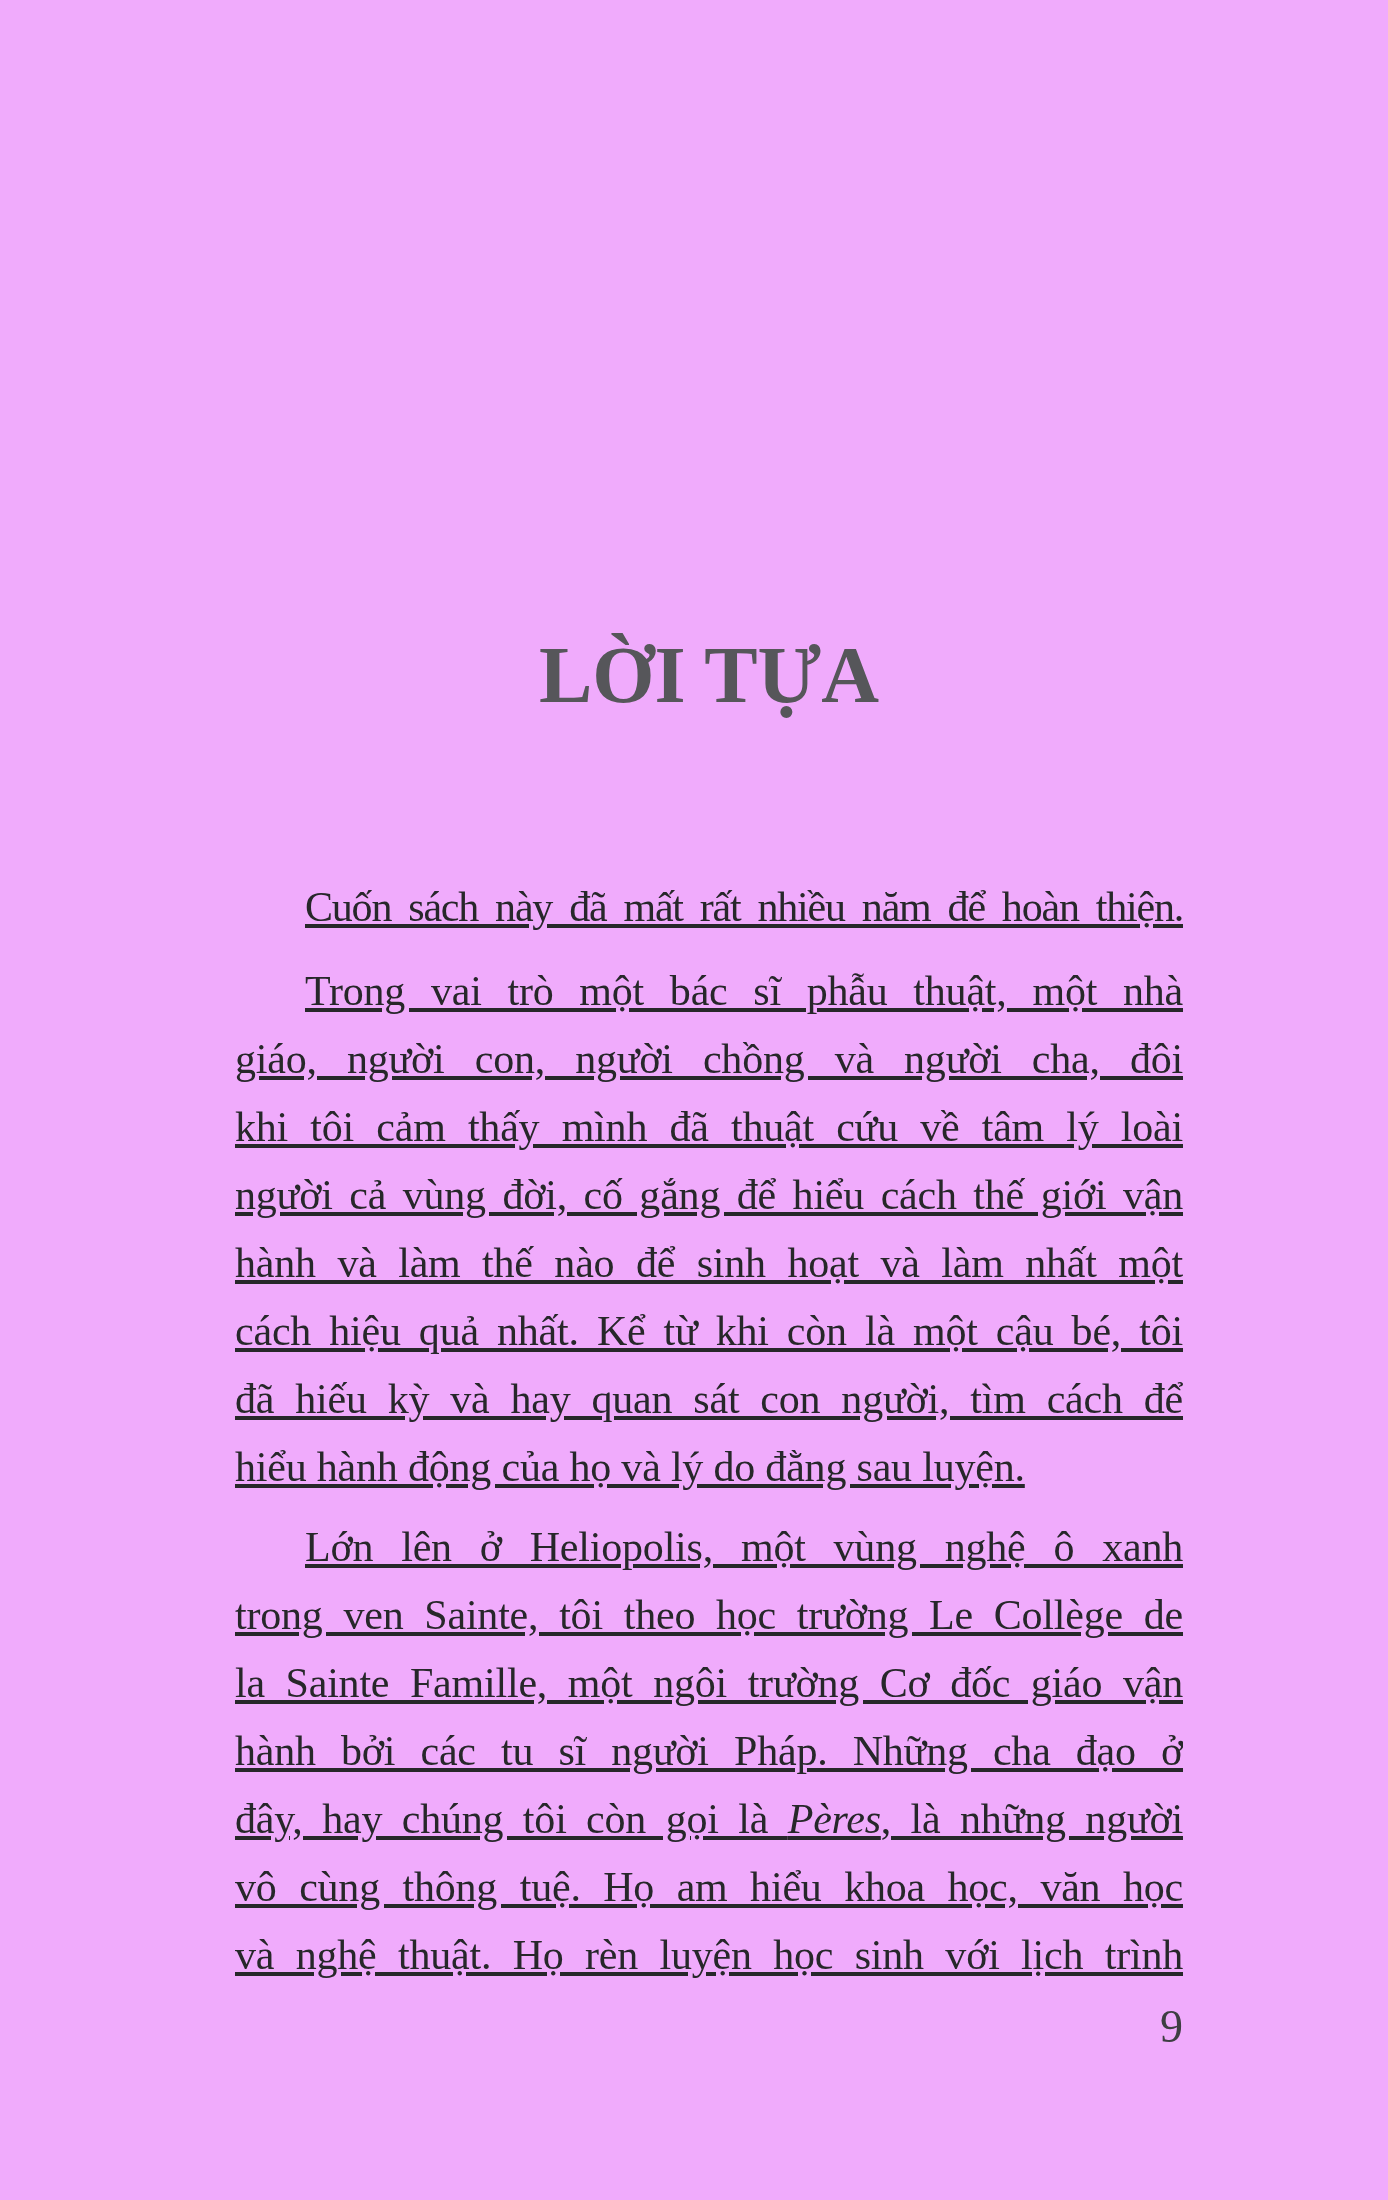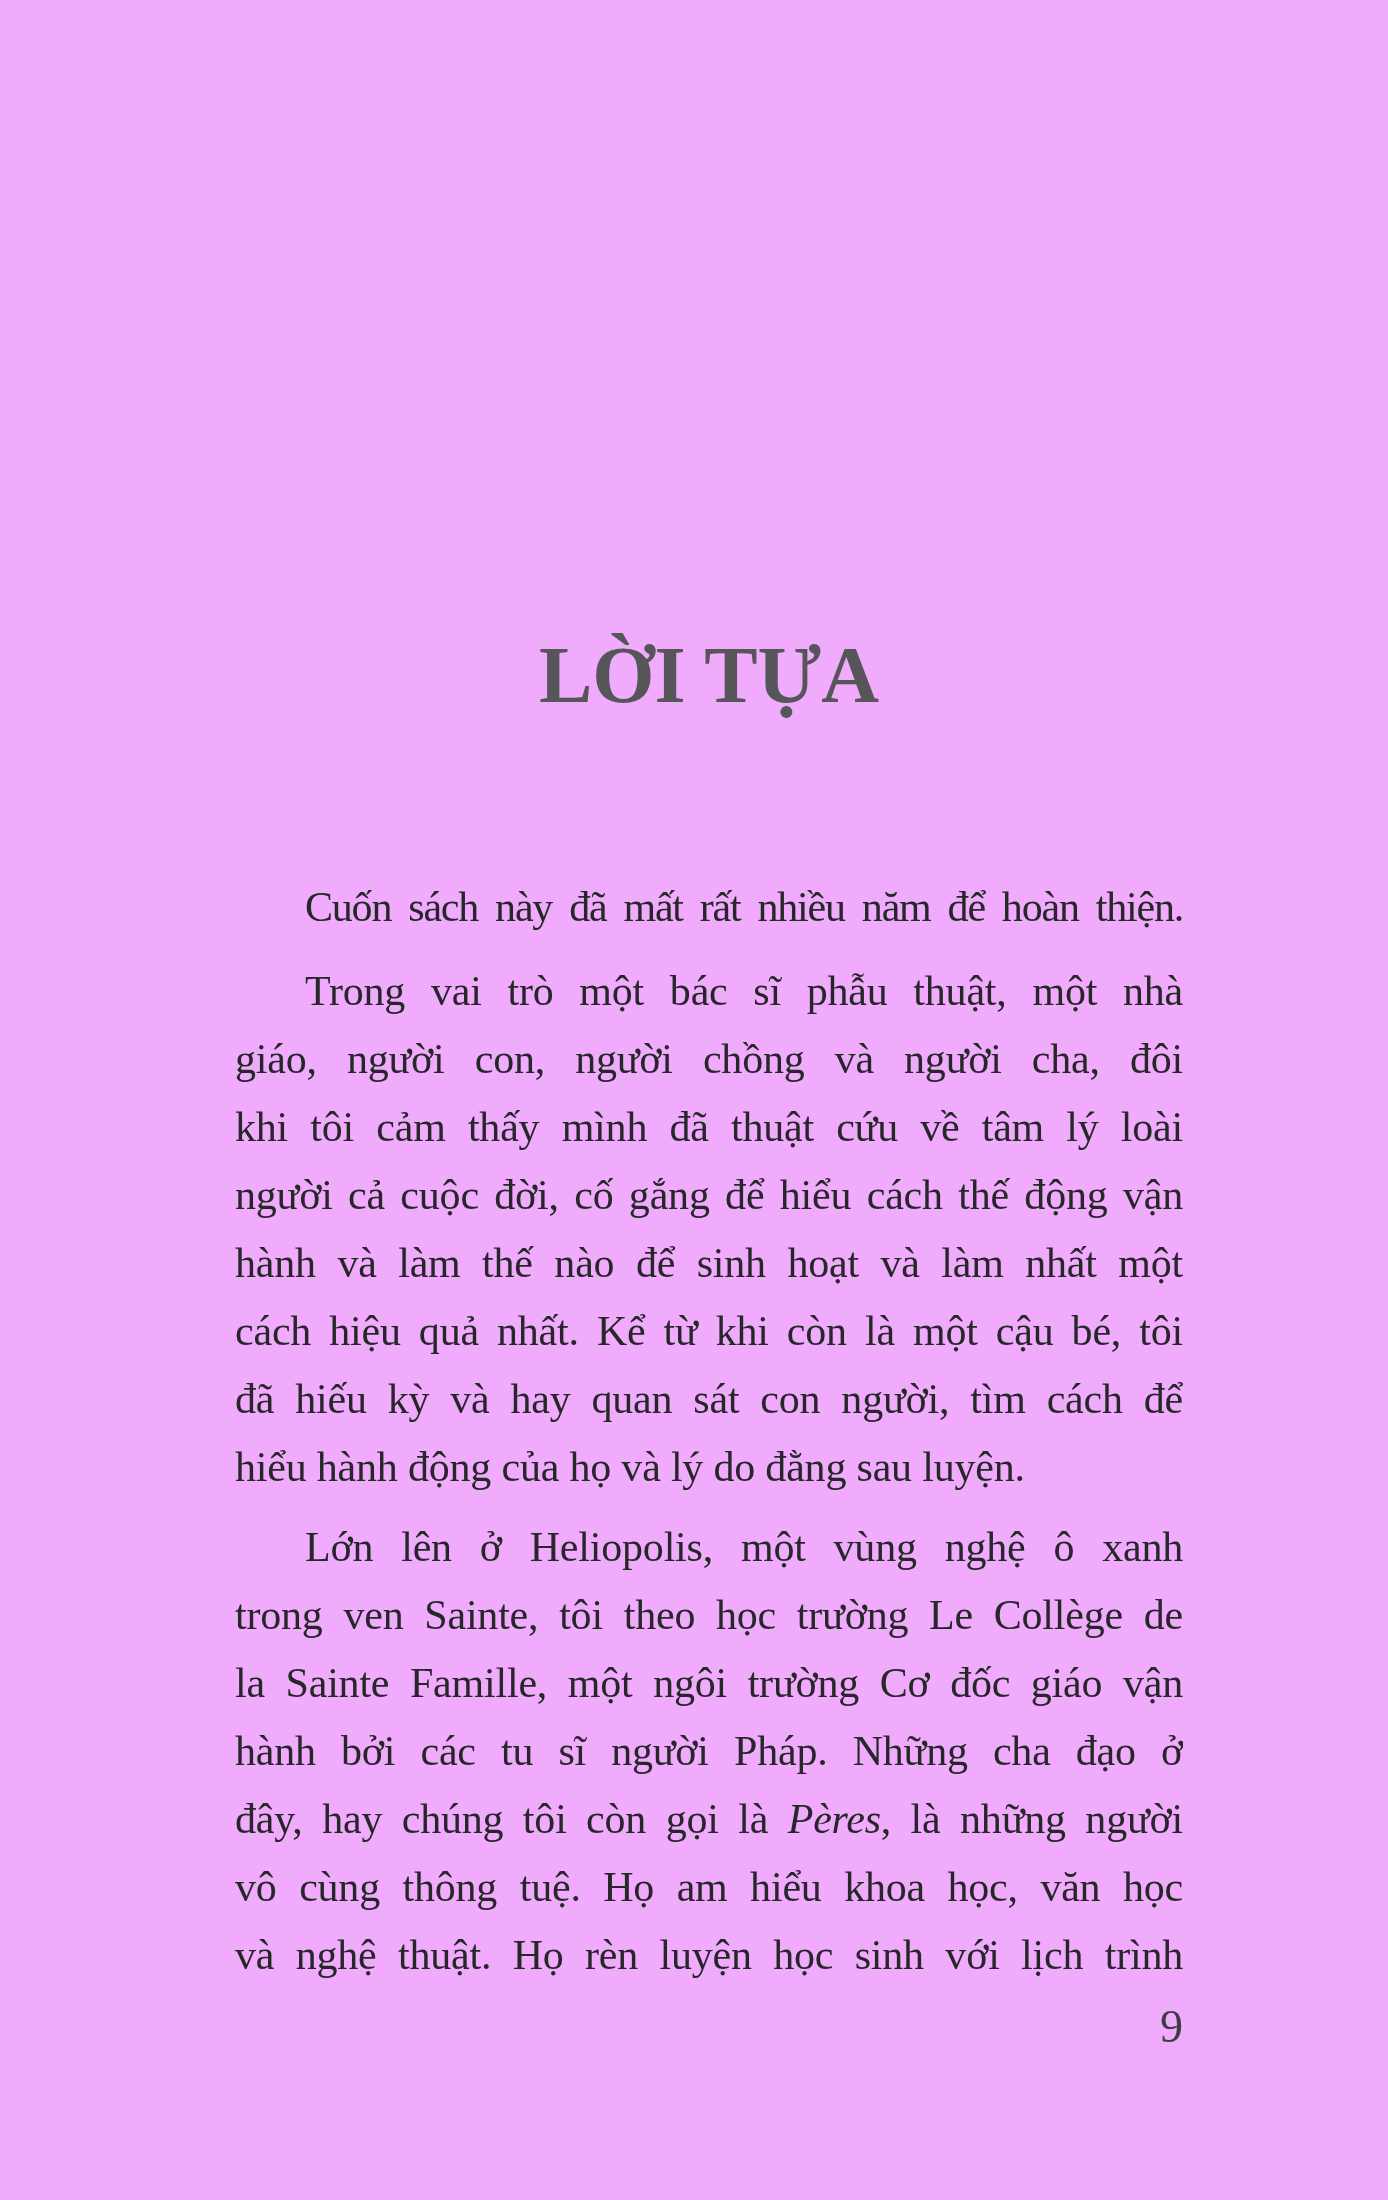--- a/index.html
+++ b/index.html
@@ -31,20 +31,21 @@
   }
   .textblock {
     position: absolute;
     top: 873px;
     left: 235px;
     width: 948px;
     color: #27272a;
     font-size: 42px;
     line-height: 68px;
     letter-spacing: -0.2px;
+    text-decoration: underline;
   }
   .para { margin: 0; }
   .para-2 { margin-top: 16px; }
   .para-3 { margin-top: 12px; }
   .line {
     text-align: justify;
     text-align-last: justify;
     max-height: 68px;
     overflow: hidden;
   }
@@ -73,21 +74,21 @@
   <div class="textblock">
 
     <div class="para para-1">
       <div class="line first-line condensed para-justified">Cuốn sách này đã mất rất nhiều năm để hoàn thiện.</div>
     </div>
 
     <div class="para para-2">
       <div class="line first-line">Trong vai trò một bác sĩ phẫu thuật, một nhà</div>
       <div class="line">giáo, người con, người chồng và người cha, đôi</div>
       <div class="line">khi tôi cảm thấy mình đã thuật cứu về tâm lý loài</div>
-      <div class="line">người cả cuộc đời, cố gắng để hiểu cách thế động vận</div>
+      <div class="line">người cả vùng đời, cố gắng để hiểu cách thế giới vận</div>
       <div class="line">hành và làm thế nào để sinh hoạt và làm nhất một</div>
       <div class="line">cách hiệu quả nhất. Kể từ khi còn là một cậu bé, tôi</div>
       <div class="line">đã hiếu kỳ và hay quan sát con người, tìm cách để</div>
       <div class="line para-end">hiểu hành động của họ và lý do đằng sau luyện.</div>
     </div>
 
     <div class="para para-3">
       <div class="line first-line">Lớn lên ở Heliopolis, một vùng nghệ ô xanh</div>
       <div class="line">trong ven Sainte, tôi theo học trường Le Collège de</div>
       <div class="line">la Sainte Famille, một ngôi trường Cơ đốc giáo vận</div>

